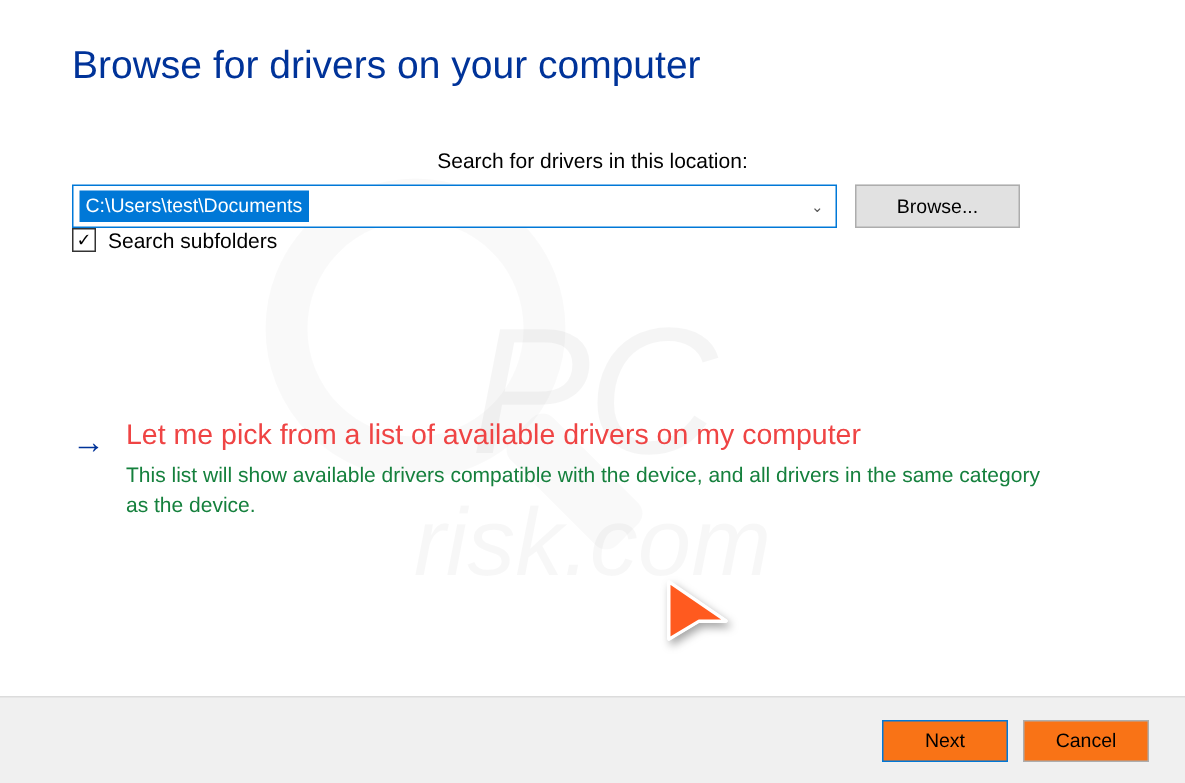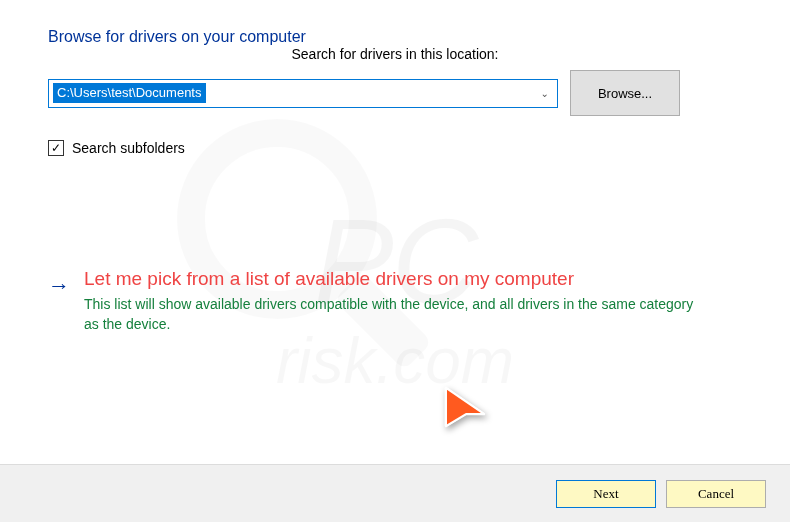--- a/index.html
+++ b/index.html
@@ -56,30 +56,31 @@
       height: 100px;
       background: rgba(0,0,0,0.025);
       transform: rotate(-45deg);
       border-radius: 10px;
       pointer-events: none;
       z-index: 0;
     }
     .content { position: relative; z-index: 1; padding: 28px 48px 0 48px; }
     .title {
       color: #003399;
-      font-size: 16px;
+      font-size: 26px;
       font-weight: 400;
+      margin-bottom: 40px;
     }
     .label {
       color: #000;
       font-size: 14px;
       margin-bottom: 8px;
       text-align: center;
     }
-    .path-row { display: flex; gap: 12px; align-items: center; margin-bottom: 24px; }
+    .path-row { display: flex; gap: 12px; align-items: center; margin-bottom: 0; }
     .combo {
       flex: 0 0 510px;
       height: 29px;
       border: 1px solid #0078d7;
       display: flex;
       align-items: center;
       background: #fff;
       position: relative;
     }
     .combo-text {
@@ -92,21 +93,21 @@
     }
     .combo-chevron {
       margin-left: auto;
       margin-right: 8px;
       color: #555;
       font-size: 10px;
       user-select: none;
     }
     .browse-btn {
       width: 110px;
-      height: 46px;
+      height: 29px;
       background: #e1e1e1;
       border: 1px solid #adadad;
       font-size: 13px;
       cursor: pointer;
       font-family: inherit;
     }
     .checkbox-row { display: flex; align-items: center; gap: 8px; font-size: 14px; color: #000; }
     .checkbox {
       width: 16px;
       height: 16px;
@@ -146,27 +147,27 @@
       background: #f0f0f0;
       border-top: 1px solid #dcdcdc;
       display: flex;
       align-items: center;
       justify-content: flex-end;
       padding-right: 24px;
       gap: 10px;
       z-index: 1;
     }
     .footer button {
-      width: 100px;
+      width: 84px;
       height: 28px;
-      background: #fef9c3;
+      background: #f97316;
       border: 1px solid #adadad;
       font-size: 13px;
       cursor: pointer;
-      font-family: Liberation Serif, serif;
+      font-family: Liberation Sans, sans-serif;
     }
     .footer button.primary { border: 1px solid #0078d7; }
     .cursor-annotation {
       position: absolute;
       top: 370px;
       left: 440px;
       z-index: 2;
       pointer-events: none;
       filter: drop-shadow(2px 3px 3px rgba(0,0,0,0.35));
     }

